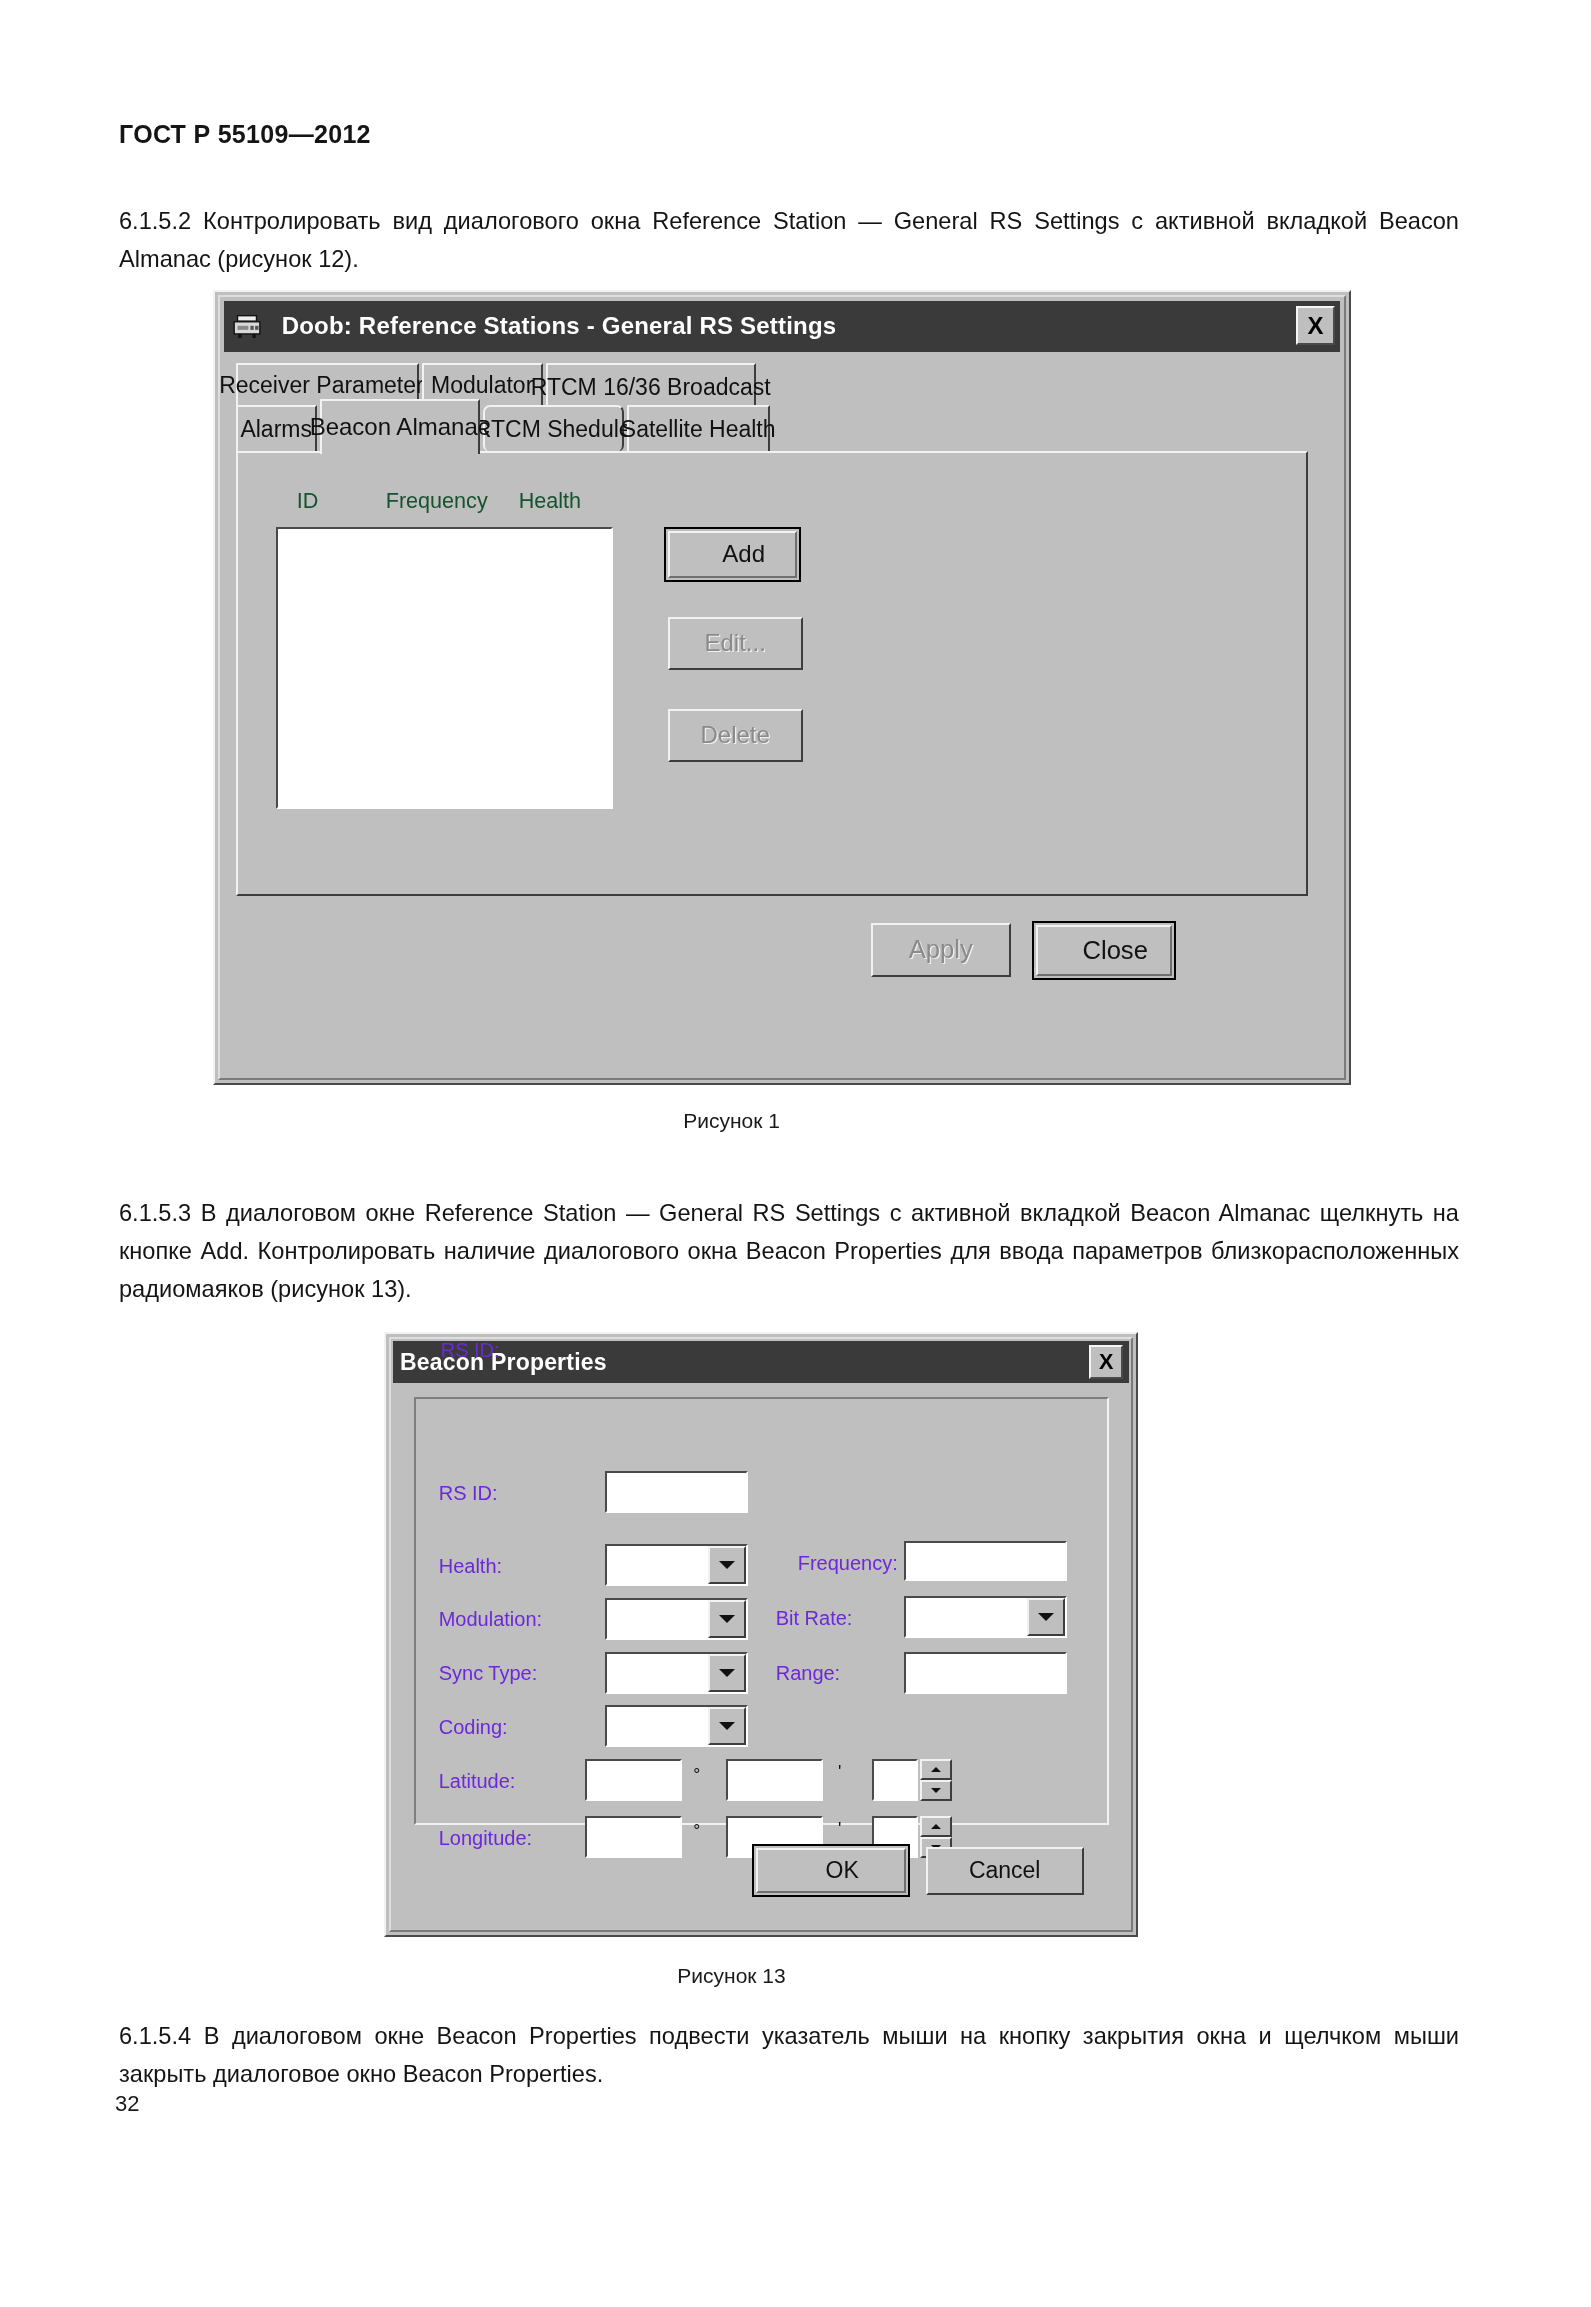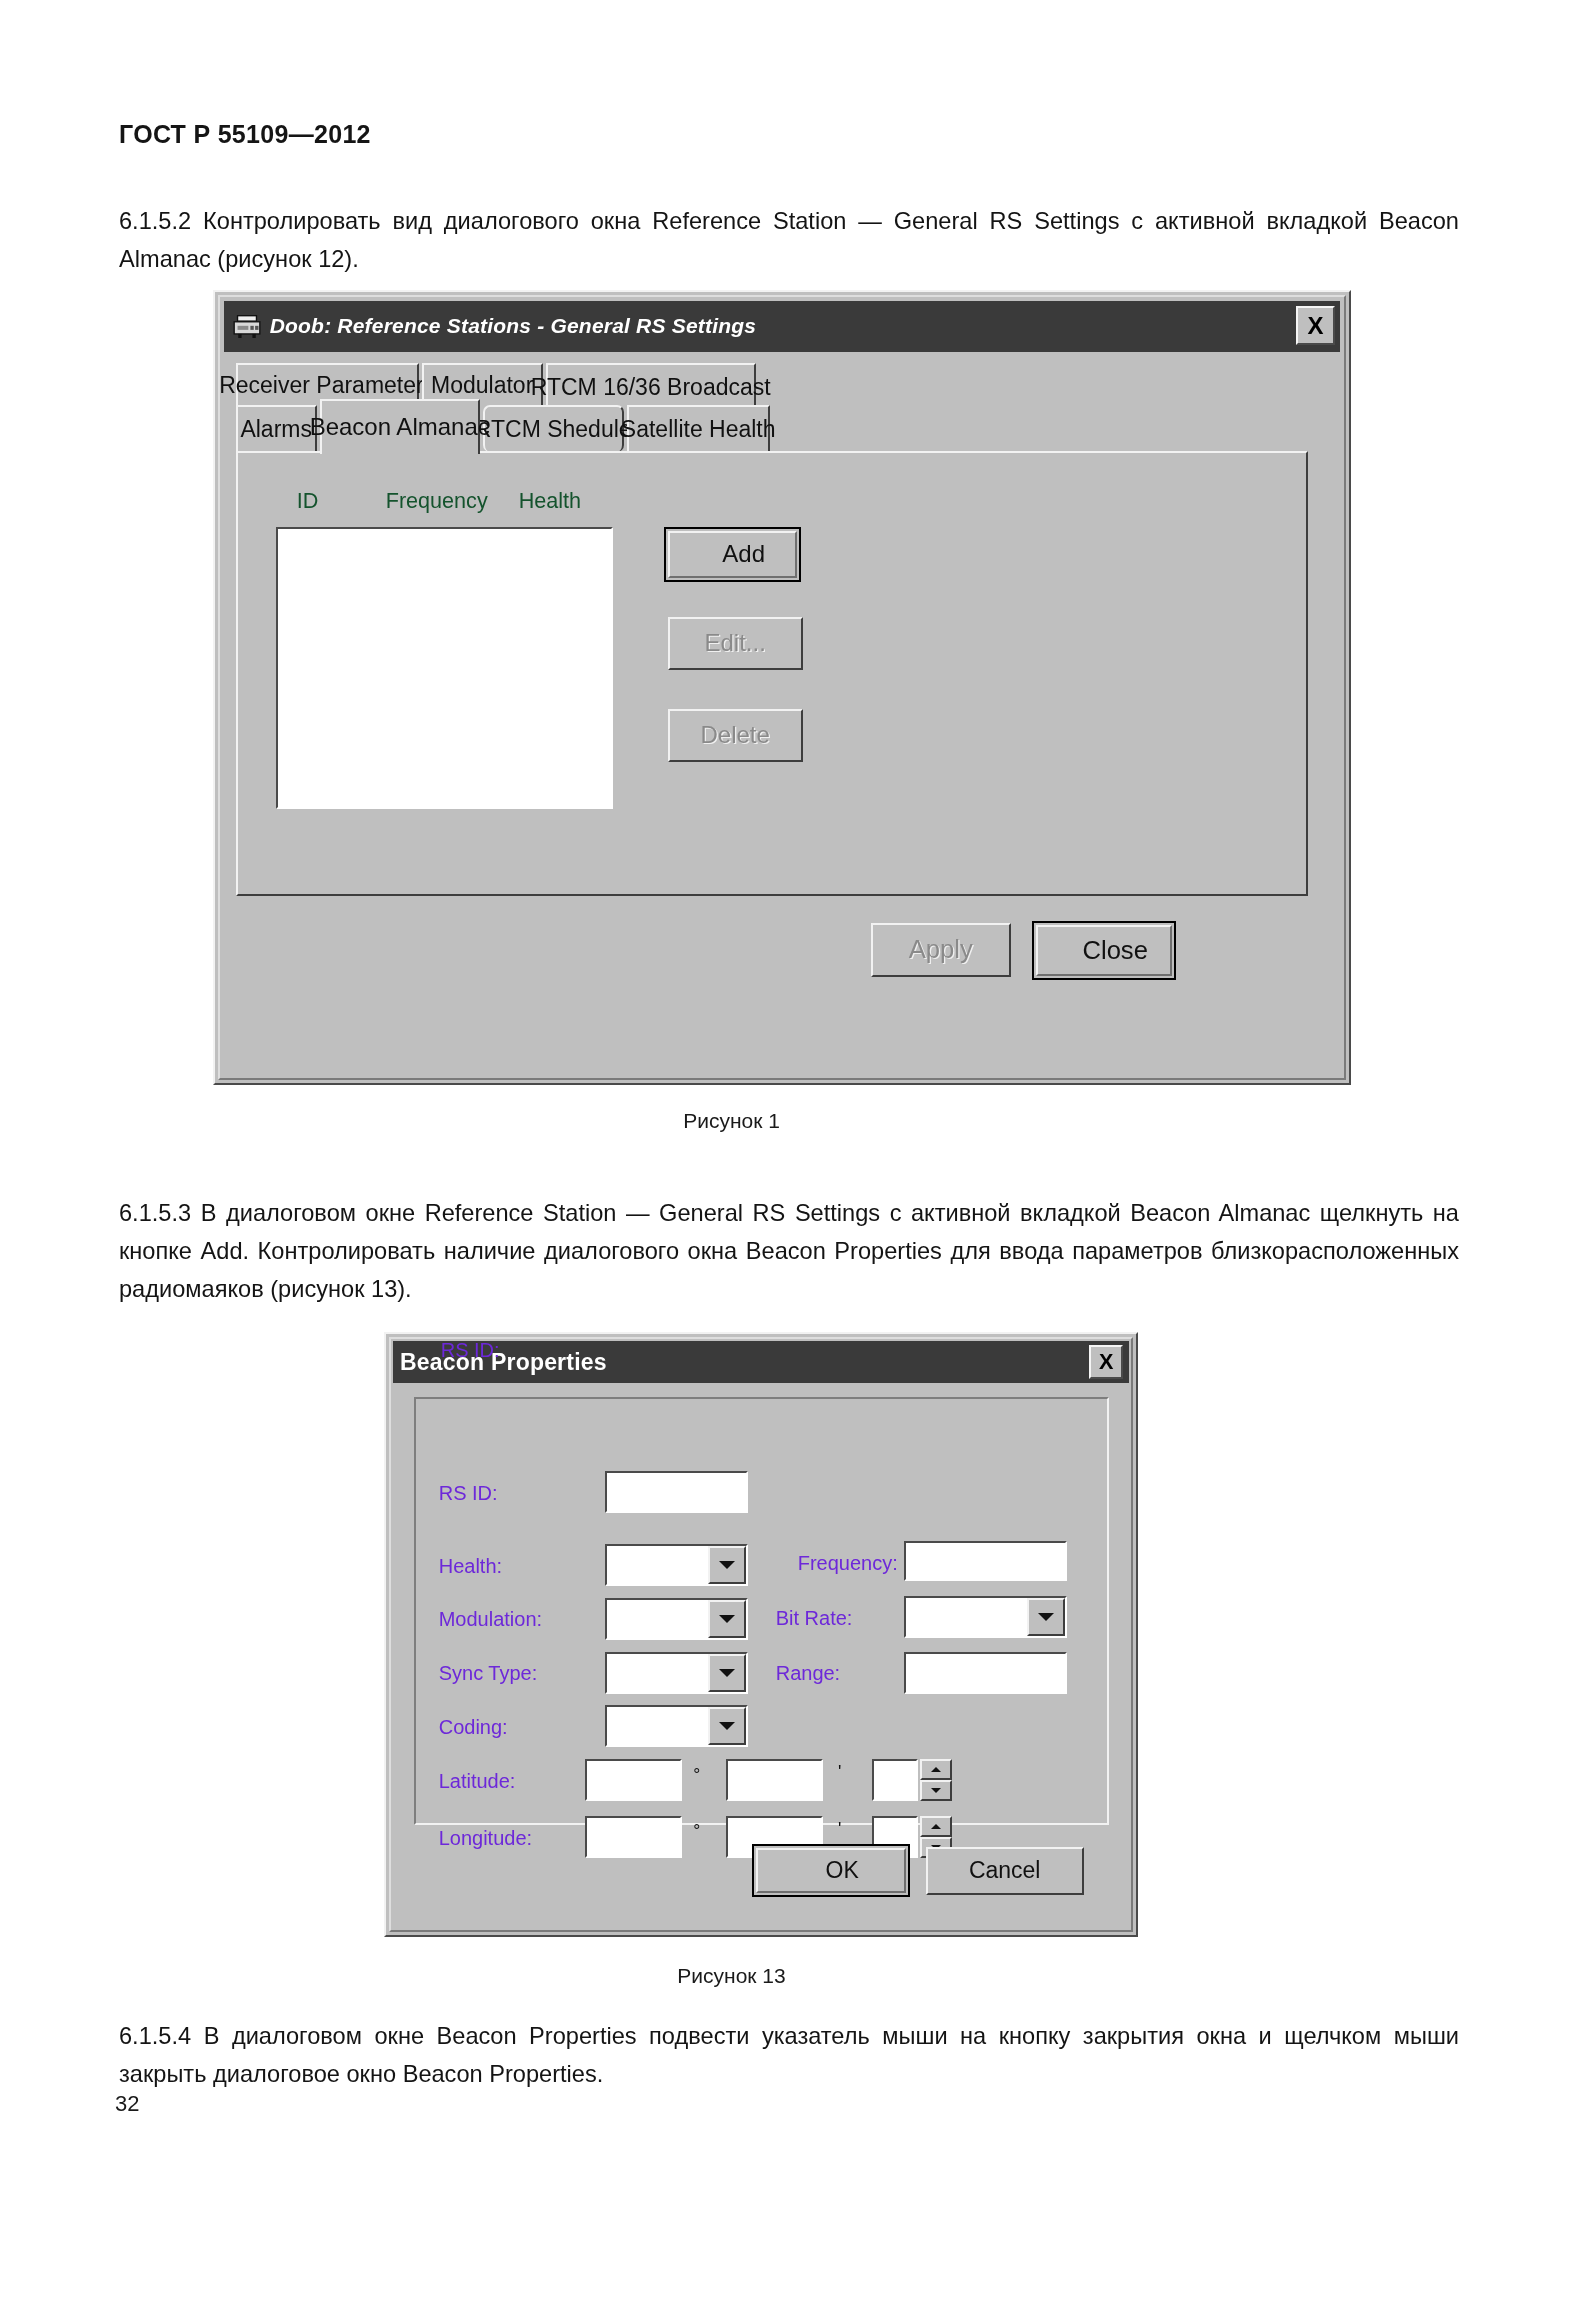--- a/index.html
+++ b/index.html
@@ -260,21 +260,21 @@
         <svg width="30" height="27" viewBox="0 0 44 40">
           <rect x="8" y="4" width="28" height="8" fill="#efefef" stroke="#111" stroke-width="2"></rect>
           <rect x="3" y="13" width="38" height="18" fill="#d8d8d8" stroke="#111" stroke-width="2"></rect>
           <rect x="8" y="19" width="16" height="6" fill="#8a8a8a"></rect>
           <rect x="27" y="19" width="5" height="6" fill="#555"></rect>
           <rect x="34" y="19" width="5" height="6" fill="#555"></rect>
           <rect x="9" y="31" width="5" height="6" fill="#111"></rect>
           <rect x="30" y="31" width="5" height="6" fill="#111"></rect>
         </svg>
       </span>
-      <span class="titlebar-text" style="font-size:21px; margin-left:8px;font-style:italic;">Doob: Reference Stations - General RS Settings</span>
+      <span class="titlebar-text" style="font-size:24px; margin-left:20px;">Doob: Reference Stations - General RS Settings</span>
     </div>
 
     <div class="close-btn" style="right:9.4px; top:9.4px; width:39px; height:39px; font-size:24px;">
       <span>X</span>
     </div>
 
     <div class="tab" style="left:16px; top:66px; width:183px; height:44px; font-size:23px;">
       <span>Receiver Parameters</span>
     </div>
     <div class="tab" style="left:202px; top:66px; width:121px; height:44px; font-size:23px;">

